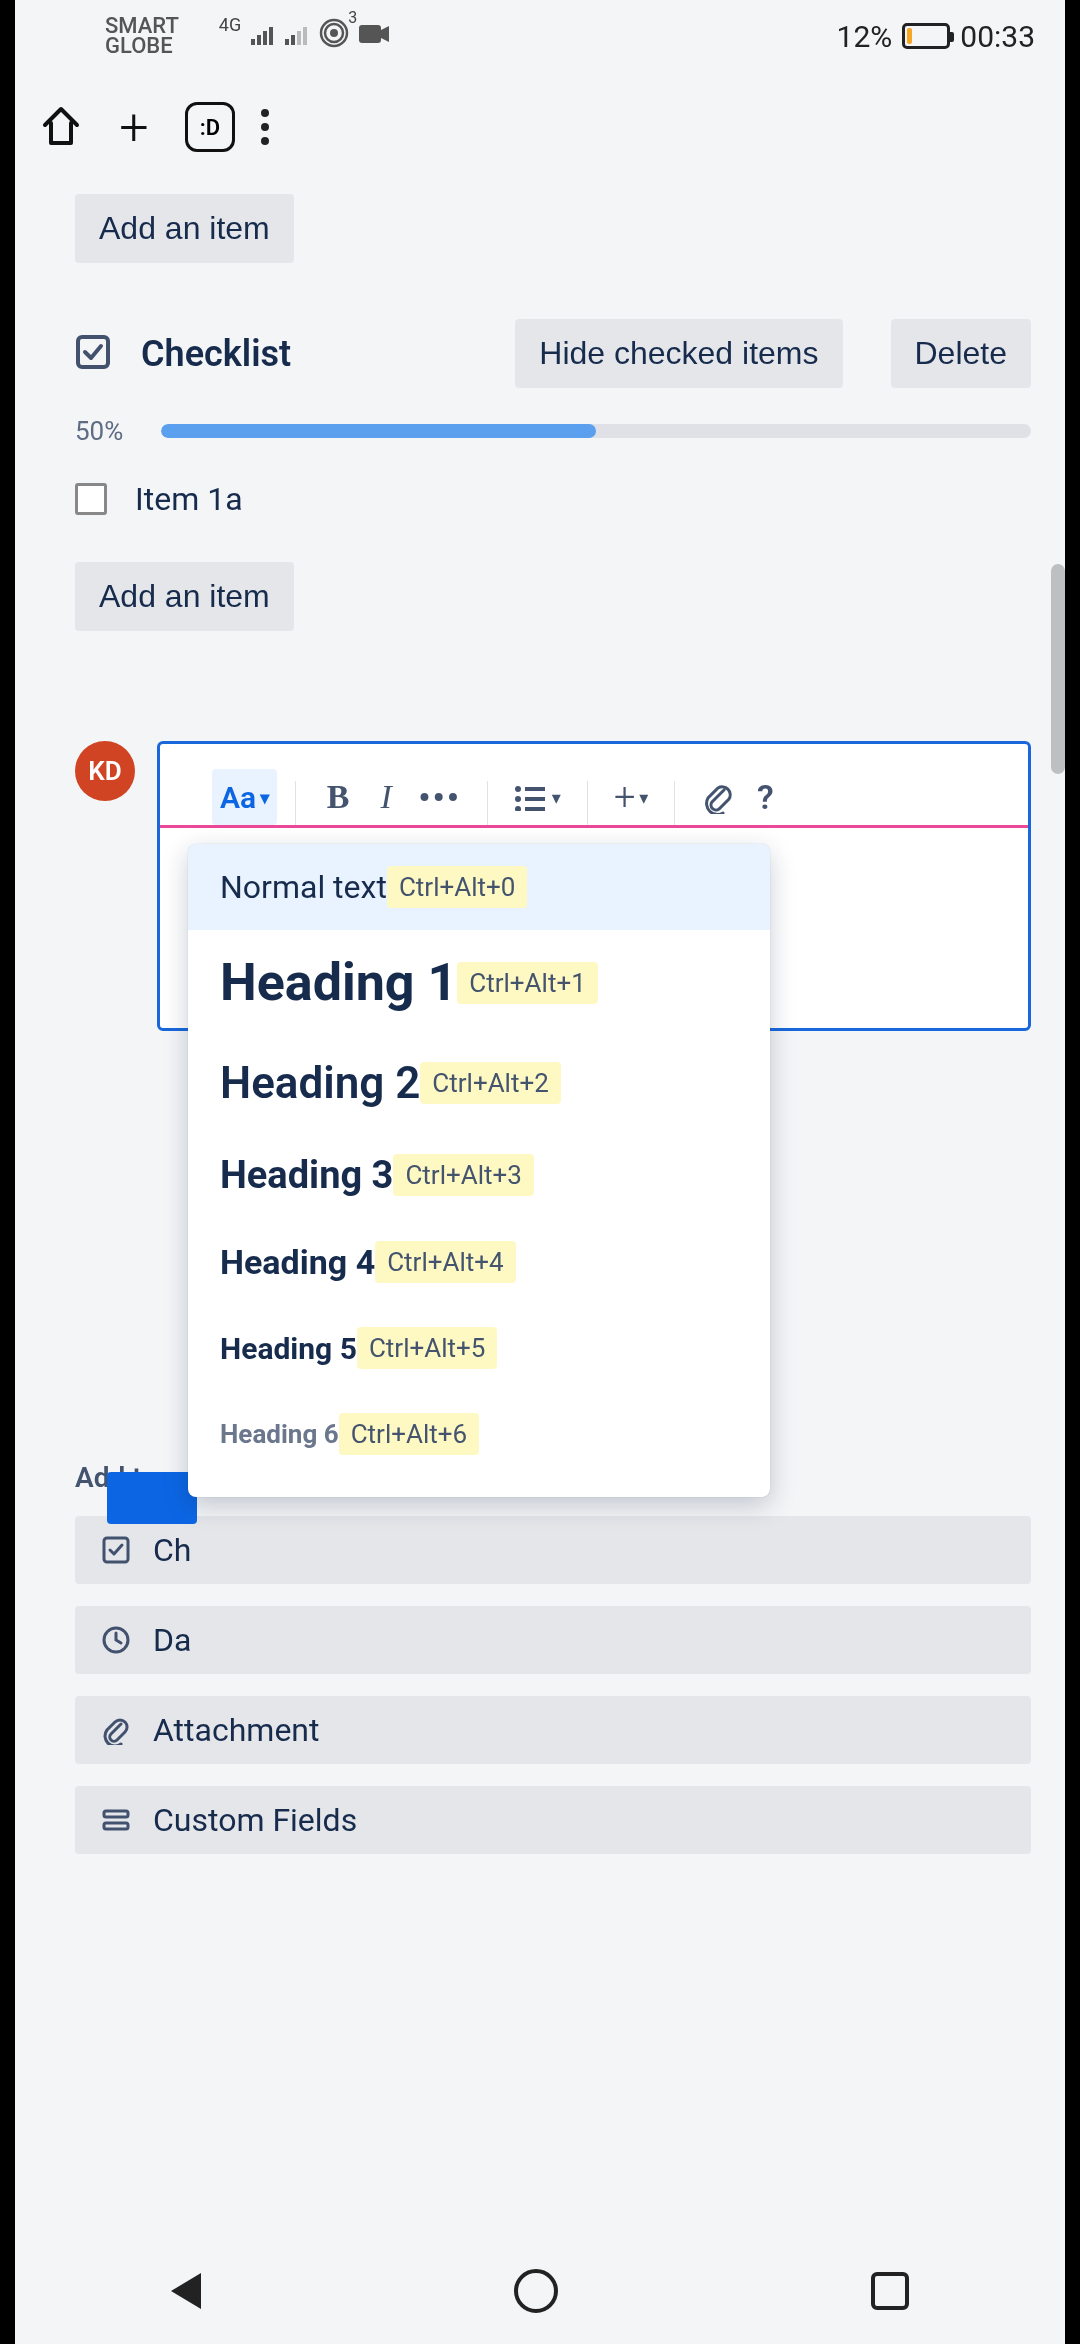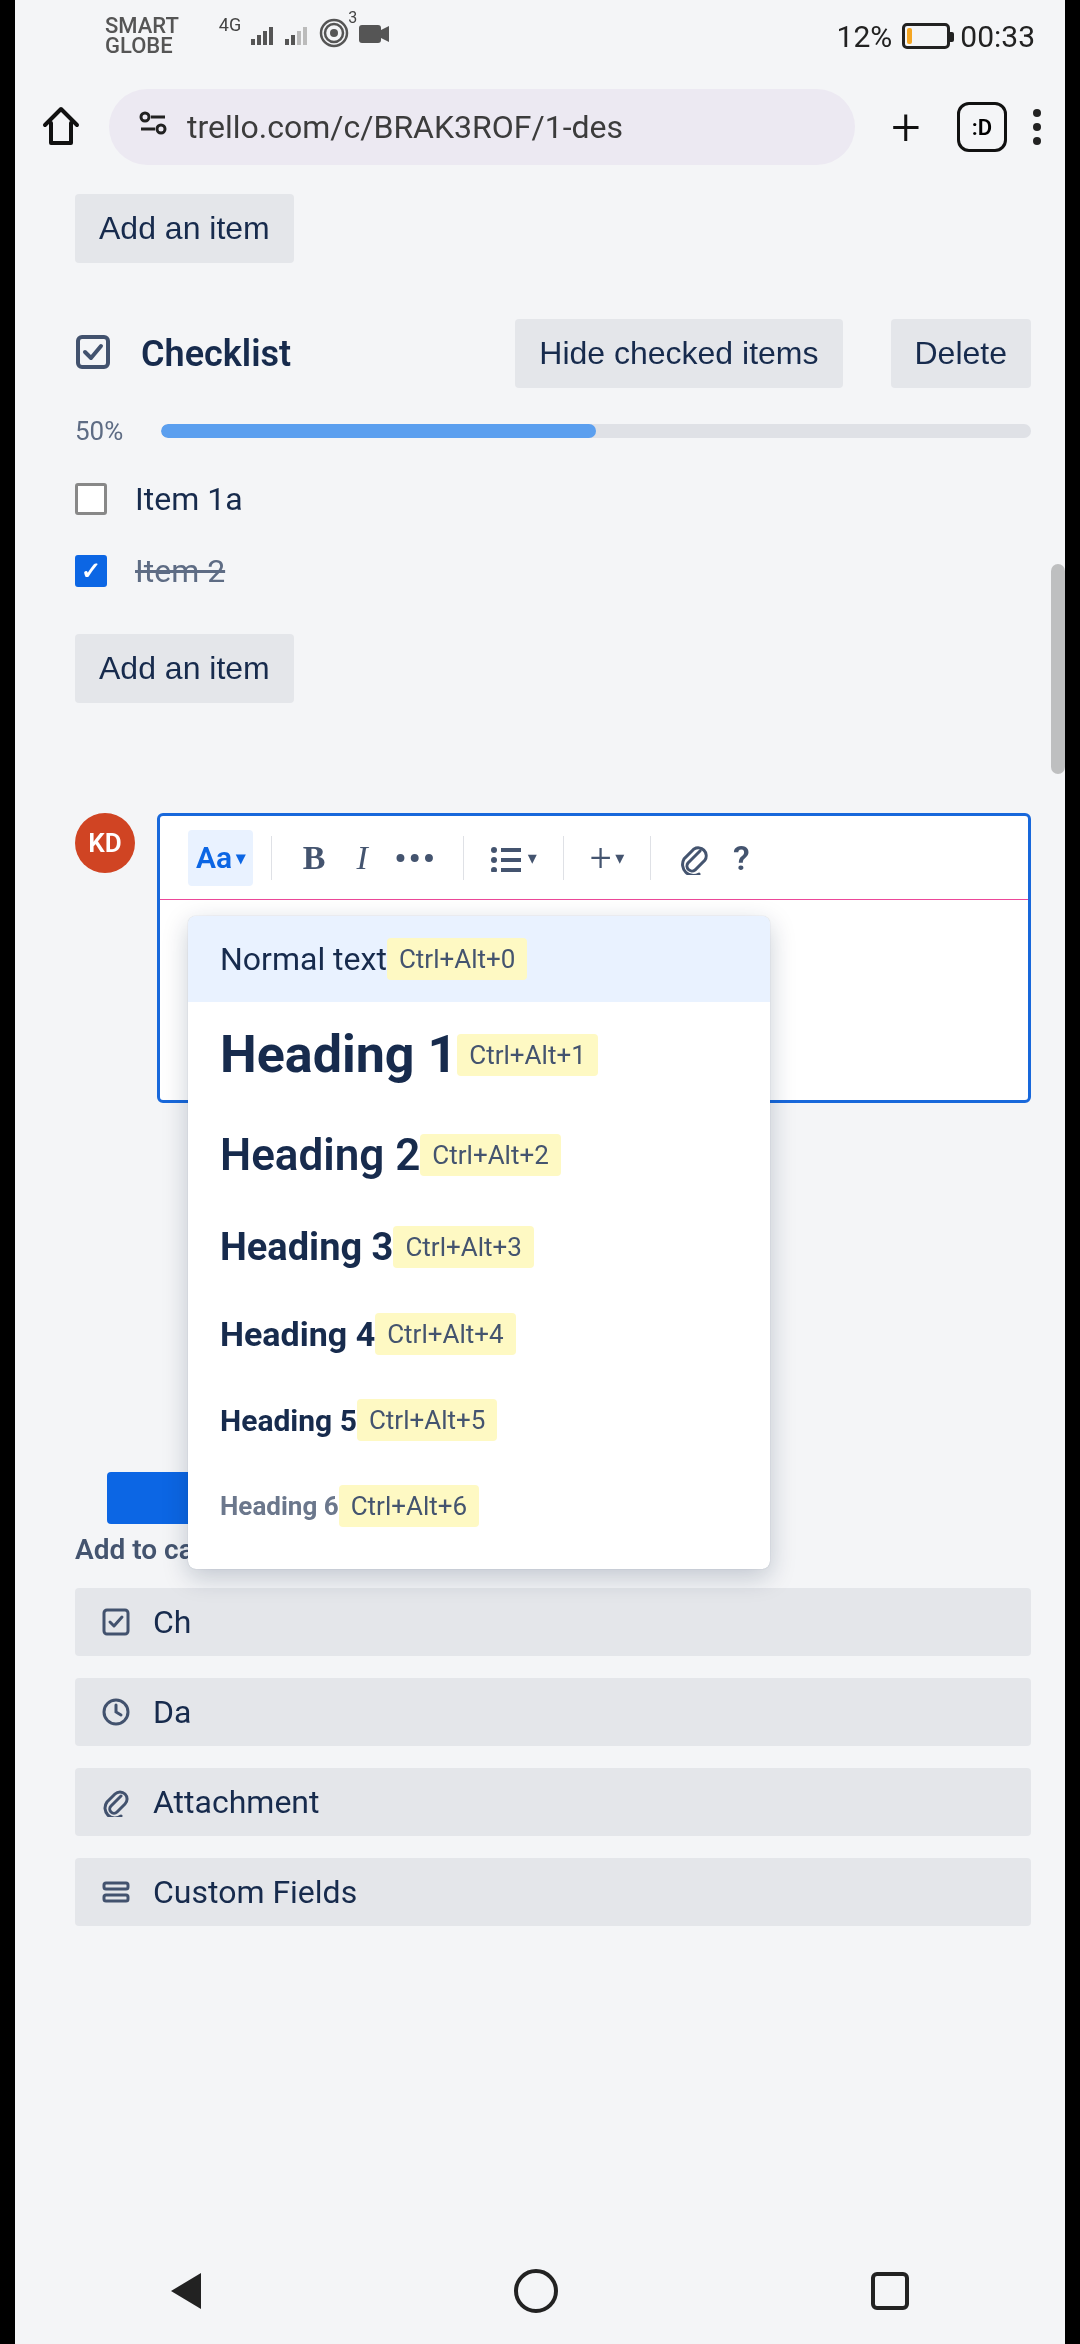--- a/index.html
+++ b/index.html
@@ -108,24 +108,24 @@
   .editor {
     flex:1;
     border:3px solid #1868db;
     border-radius:6px;
     background:#fff;
     min-height:290px;
     position:relative;
   }
   .toolbar {
     height:84px;
-    border-bottom:1px solid #ec4899;
+    border-bottom:3px solid #ec4899;
     display:flex;
-    align-items:center;
-    padding: 0 10px;
+    align-items:flex-end;
+    padding: 0 34px;
     gap: 0;
   }
   .tb-group { display:flex; align-items:center; padding: 0 18px; height:56px;}
   .tb-sep { width:1px; height:44px; background:#dfe1e6; }
   .tb-btn {
     min-width:48px; height:56px;
     display:flex; align-items:center; justify-content:center;
     color:#44546f; font-size:34px; border-radius:4px;
     padding: 0 8px;
   }
@@ -264,31 +264,20 @@
       <span>00:33</span>
     </div>
   </div>
 
   <div class="browser-bar">
     <span>
       <svg class="home-icon" viewBox="0 0 44 44">
           <path d="M6 22 L22 6 L38 22 M12 20 V40 H32 V20" fill="none" stroke="#111" stroke-width="4" stroke-linejoin="round" stroke-linecap="round"></path>
         </svg>
     </span>
-    <div class="url-pill">
-      <span>
-        <svg width="32" height="32" viewBox="0 0 32 32">
-            <circle cx="8" cy="10" r="4" fill="none" stroke="#222" stroke-width="3"></circle>
-            <line x1="14" y1="10" x2="28" y2="10" stroke="#222" stroke-width="3"></line>
-            <circle cx="24" cy="22" r="4" fill="none" stroke="#222" stroke-width="3"></circle>
-            <line x1="4" y1="22" x2="18" y2="22" stroke="#222" stroke-width="3"></line>
-          </svg>
-      </span>
-      <span>trello.com/c/BRAK3ROF/1-des</span>
-    </div>
     <span class="plus">+</span>
     <span class="tab-count">
       <span>:D</span>
     </span>
     <span class="kebab">
         <span></span>
         <span></span>
         <span></span>
       </span>
   </div>
@@ -323,24 +312,20 @@
         <span class="progress-pct">50%</span>
         <div class="progress-bar">
           <div class="progress-fill" id="prog-fill" style="width: 50%;"></div>
         </div>
       </div>
 
       <div class="chk-item">
         <span class="chk-box"></span>
         <span class="chk-label">Item 1a</span>
       </div>
-      <div class="chk-item">
-        <span class="chk-box checked"></span>
-        <span class="chk-label done">Item 2</span>
-      </div>
 
       <div style="margin-top:44px;">
         <button class="btn-gray">
           <span>Add an item</span>
         </button>
       </div>
     </div>
 
     
     <div class="activity-block">

